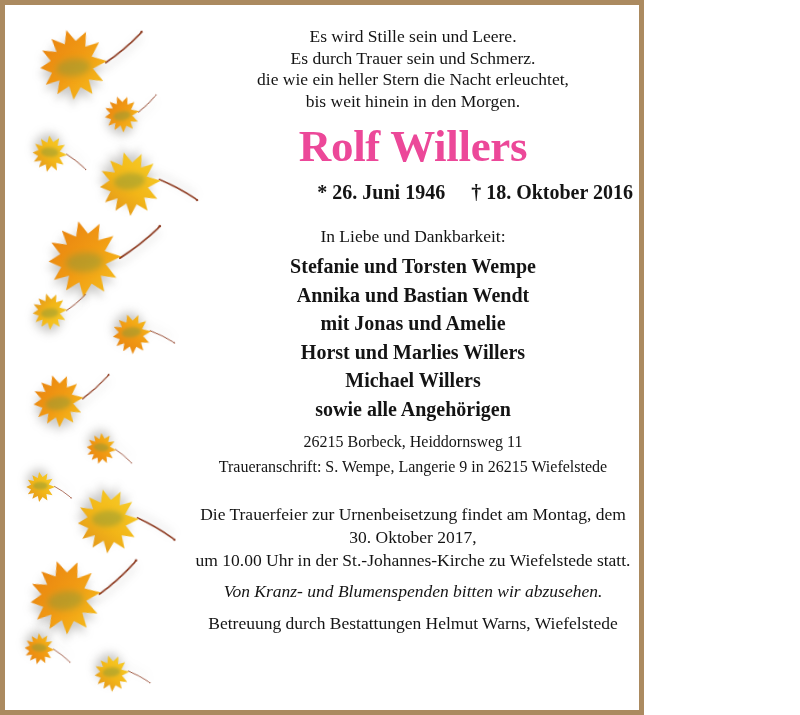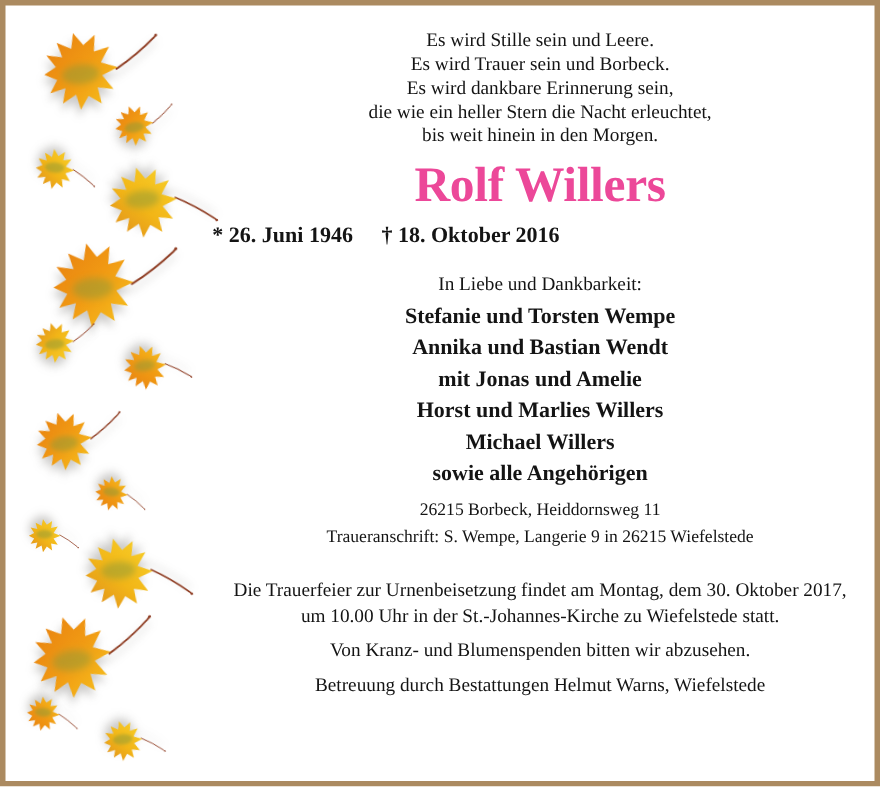--- a/index.html
+++ b/index.html
@@ -9,21 +9,21 @@
     --leaf-stem:#8e3c22;
   }
   html,body{margin:0;padding:0;}
   body{
     width:800px;height:715px;overflow:hidden;
     font-family:"Liberation Serif","DejaVu Serif",serif;
     background:#fff;
   }
   .page{
     position:relative;box-sizing:border-box;
-    width:800px;height:715px;
+    width:644px;height:715px;
     background:var(--page-bg);
     border:5px solid var(--border-tan);
     overflow:hidden;
   }
   
   .defs-holder{position:absolute;width:0;height:0;overflow:hidden;}
   .leaf{
     position:absolute;
     filter:drop-shadow(-2px 6px 4px rgba(95,90,85,.33));
   }
@@ -33,27 +33,27 @@
     text-align:center;color:var(--text);
   }
   .poem{margin-top:16px;font-size:17.5px;line-height:21.5px;}
   .intro{margin-top:14px;font-size:17.5px;line-height:21.5px;}
   .name{
     margin:10px 0 0;font-size:45px;line-height:49px;
     font-weight:bold;letter-spacing:-0.3px;color:#ec4899;
   }
   .dates{
     margin-top:9px;font-size:20px;font-weight:bold;line-height:24px;
-    display:flex;justify-content:flex-start;gap:26px;
+    display:flex;justify-content:flex-end;gap:26px;
   }
   .m-heading{margin-top:21px;font-size:17.5px;line-height:22px;font-family:Liberation Serif, serif;}
   .names{margin-top:5px;font-size:20px;font-weight:bold;line-height:28.5px;}
   .address{margin-top:6px;font-size:16px;line-height:25px;}
   .funeral{margin-top:24px;font-size:17.5px;line-height:23px;}
-  .flowers{margin-top:8px;font-size:17.5px;line-height:22px;}
+  .flowers{margin-top:8px;font-size:17.5px;line-height:22px;font-style:italic;}
   .care{margin-top:10px;font-size:17.5px;line-height:22px;}
 </style>
 </head>
 <body>
 
 <div class="page">
 
   <svg class="defs-holder" aria-hidden="true">
     <defs>
       <linearGradient id="lg1" x1="0" y1="1" x2="1" y2="0">
@@ -120,22 +120,21 @@
       </svg>
     <svg class="leaf" style="left:88px;top:648px;width:58px;height:39px;transform:scaleY(-1) rotate(6deg)">
         <use href="#maple-leaf" fill="url(#lg2)"></use>
       </svg>
   </div>
 
   <div class="content">
 
     <div class="poem">
       <div>Es wird Stille sein und Leere.</div>
-      <div>Es wird Trauer sein und Borbeck.</div>
-      <div>Es wird dankbare Erinnerung sein,</div>
+      <div>Es durch Trauer sein und Schmerz.</div>
       <div>die wie ein heller Stern die Nacht erleuchtet,</div>
       <div>bis weit hinein in den Morgen.</div>
     </div>
 
 
     <h1 class="name">Rolf Willers</h1>
 
     <div class="dates">
       <span>* 26. Juni 1946</span>
       <span>† 18. Oktober 2016</span>

